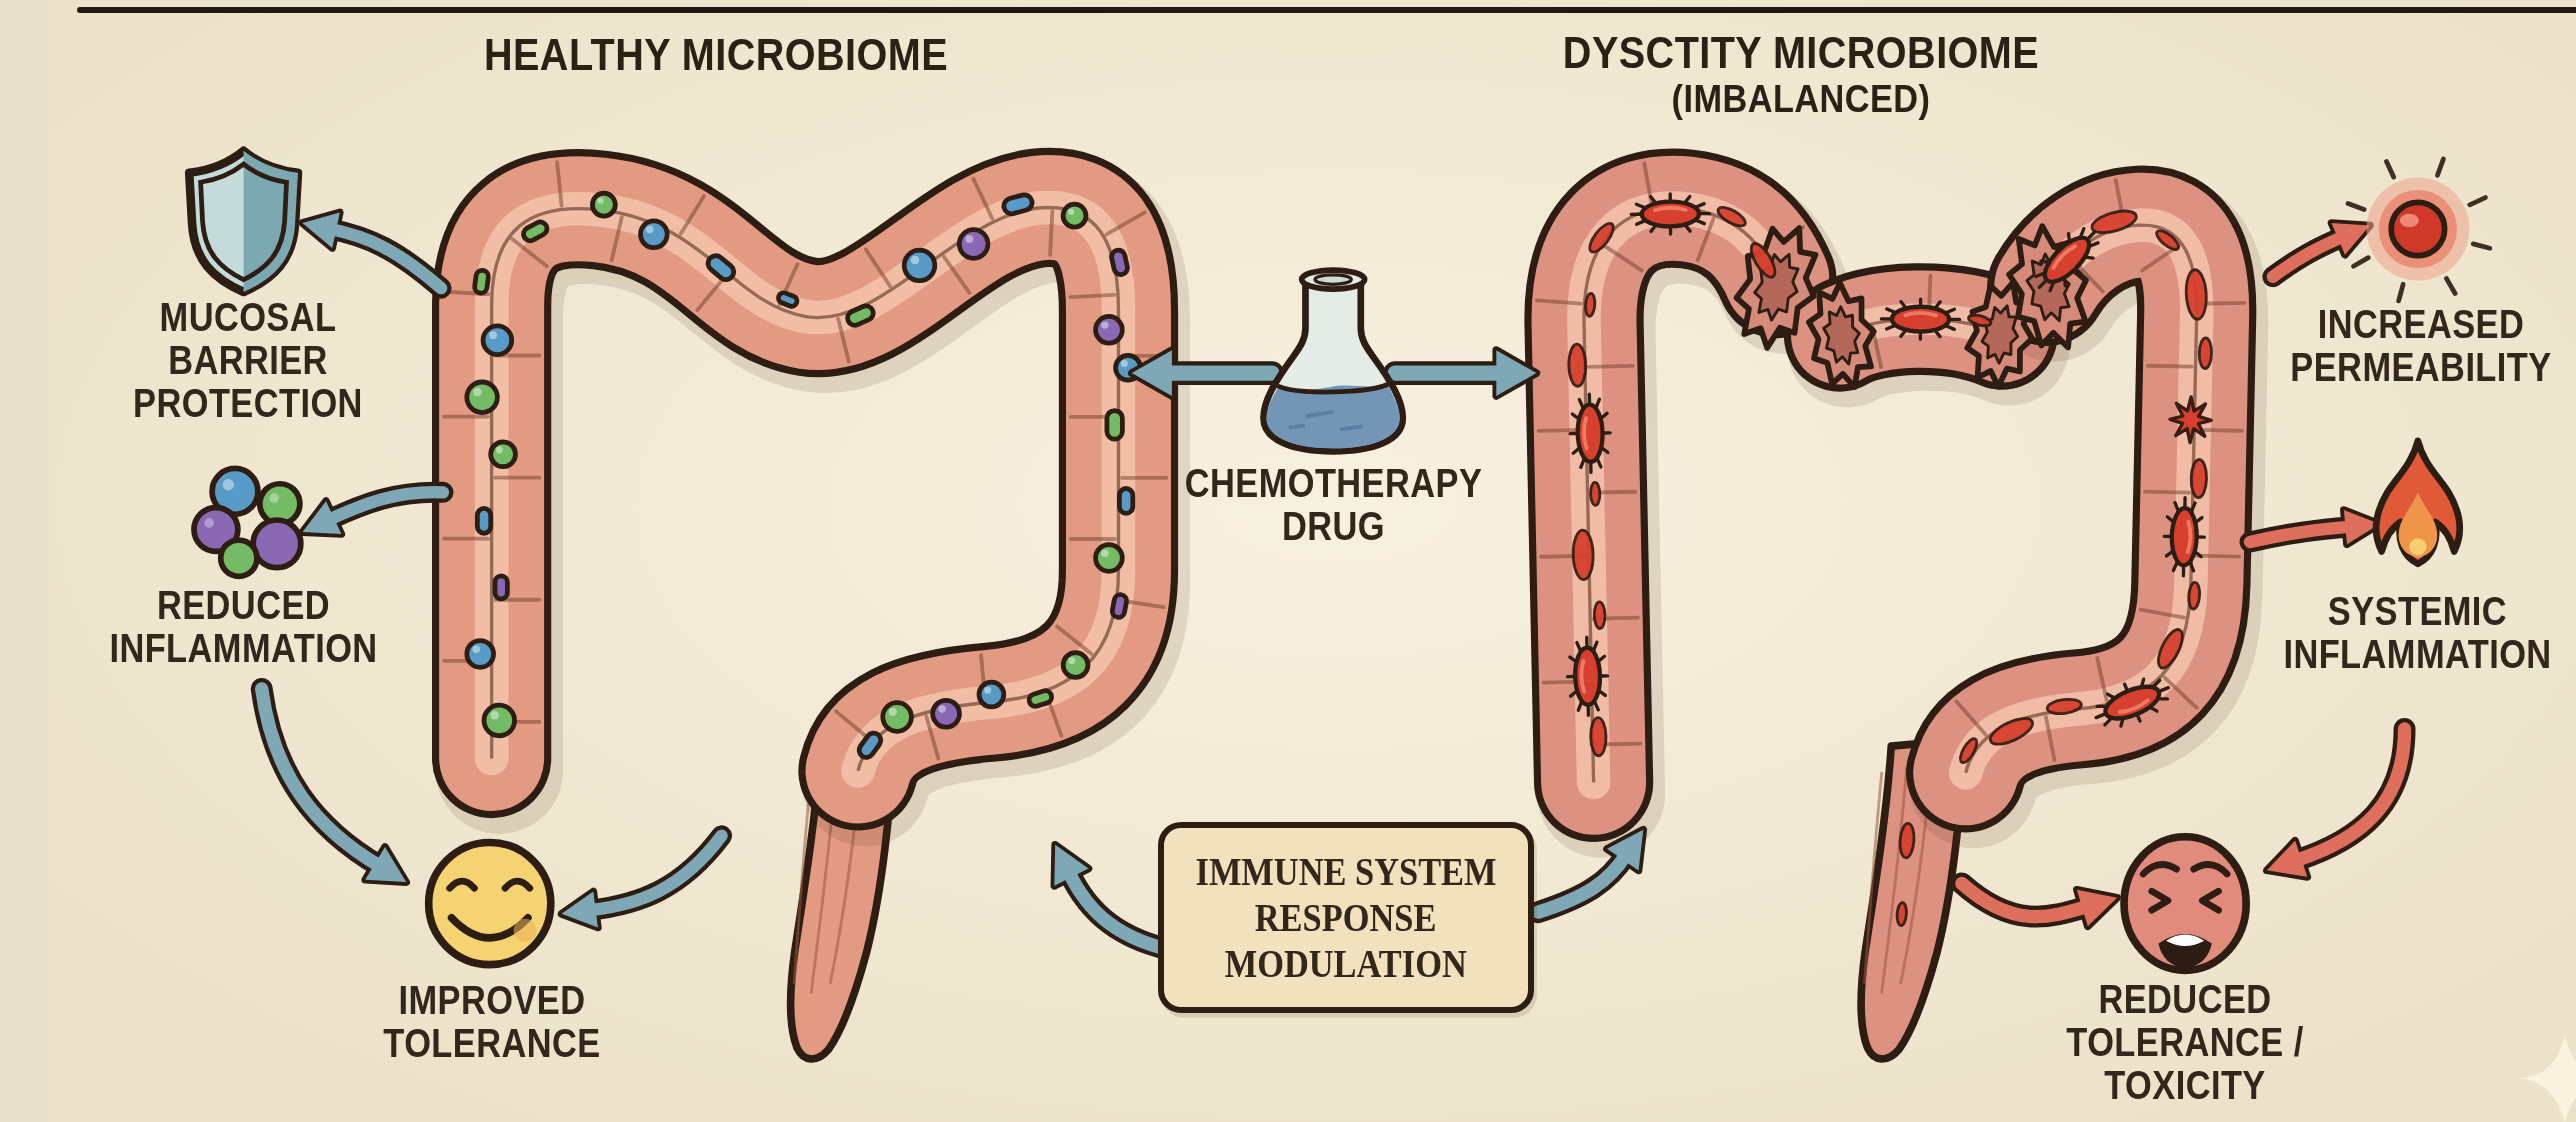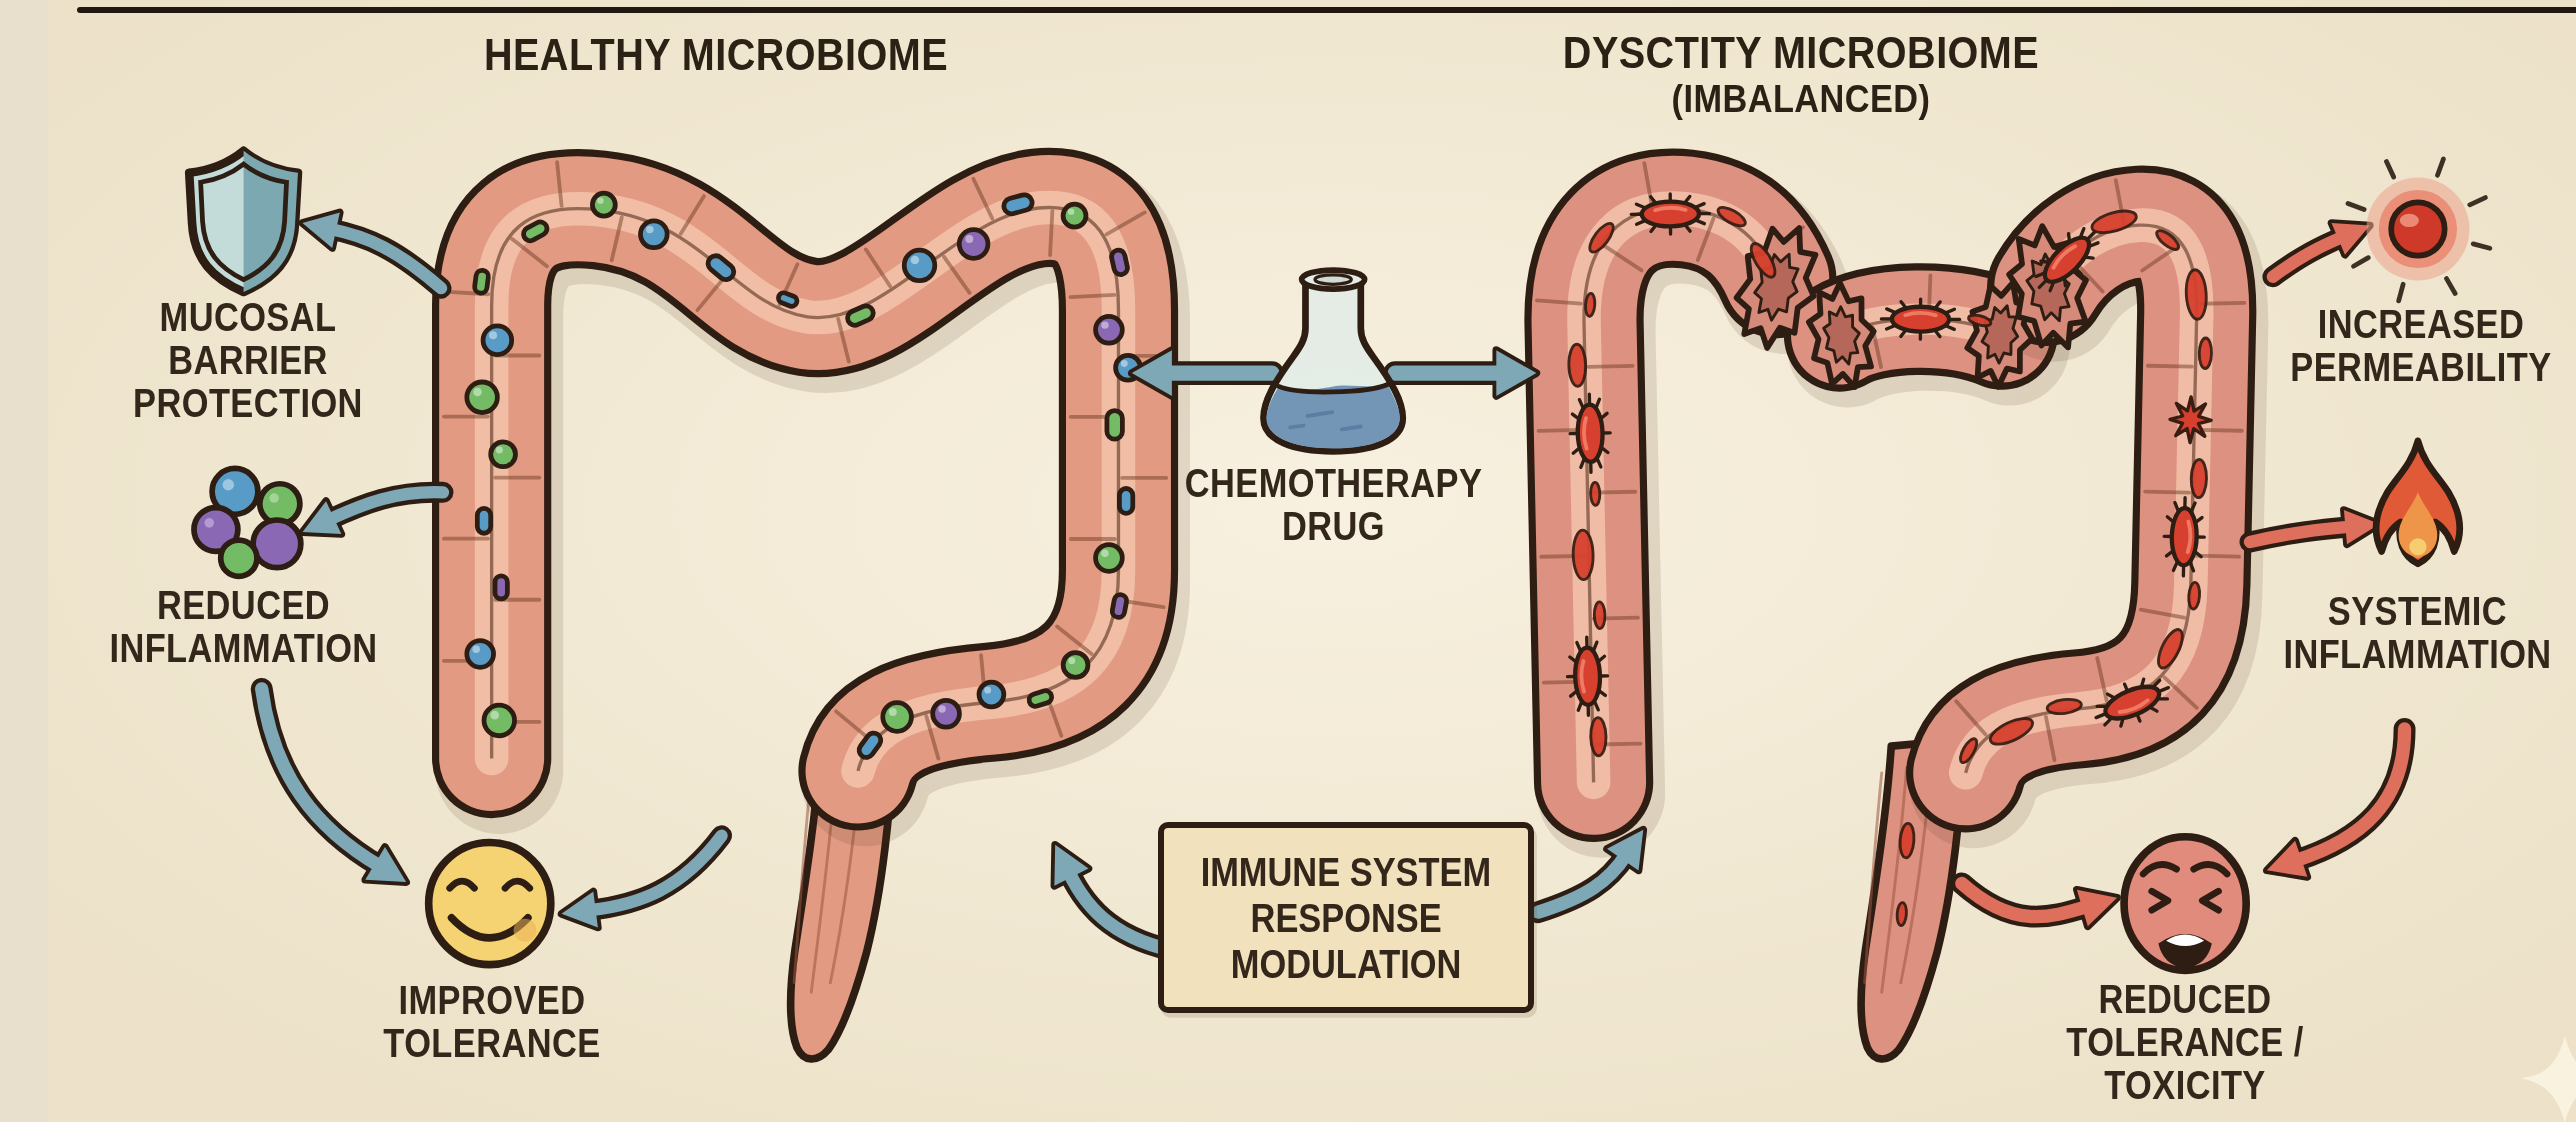--- a/index.html
+++ b/index.html
@@ -9,23 +9,23 @@
          background:radial-gradient(ellipse at 50% 45%, rgba(255,255,255,.25), rgba(120,90,40,.07) 85%);}
   svg#art{position:absolute;left:0;top:0;z-index:1;}
   .label{position:absolute;z-index:3;text-align:center;color:#33261a;font-weight:bold;
          transform:scaleX(.86);letter-spacing:0.5px;}
   .label div{font-size:40px;line-height:43px;white-space:nowrap;}
   .title{position:absolute;z-index:3;text-align:center;color:#2c2115;font-weight:bold;
          transform:scaleX(.88);letter-spacing:0.5px;}
   .title .t1{font-size:45px;line-height:48px;white-space:nowrap;}
   .title .t2{font-size:39px;line-height:44px;white-space:nowrap;}
   #modbox{position:absolute;z-index:3;left:1110px;top:822px;width:376px;height:191px;
-         background:#f1e1bc;border:6.7px solid #2d1d12;border-radius:10px;box-sizing:border-box;
+         background:#f1e1bc;border:6.7px solid #2d1d12;border-radius:23px;box-sizing:border-box;
          display:flex;flex-direction:column;justify-content:center;align-items:center;
-         box-shadow:2.9px 4.8px 0 rgba(90,60,30,.15);}
+         box-shadow:2.9px 4.8px 0 rgba(90,60,30,.15);font-family:Liberation Serif, serif;}
   #modbox div{font-size:40px;line-height:46px;font-weight:bold;color:#33261a;
          transform:scaleX(.86);white-space:nowrap;}
   .edge{position:absolute;background:#211911;z-index:4;}
 </style>
 </head>
 <body>
 
 <div id="stage">
 
   <div class="edge" style="left:29px;top:6.7px;height:6.7px;width:2509px;border-radius:3.8px;"></div>

